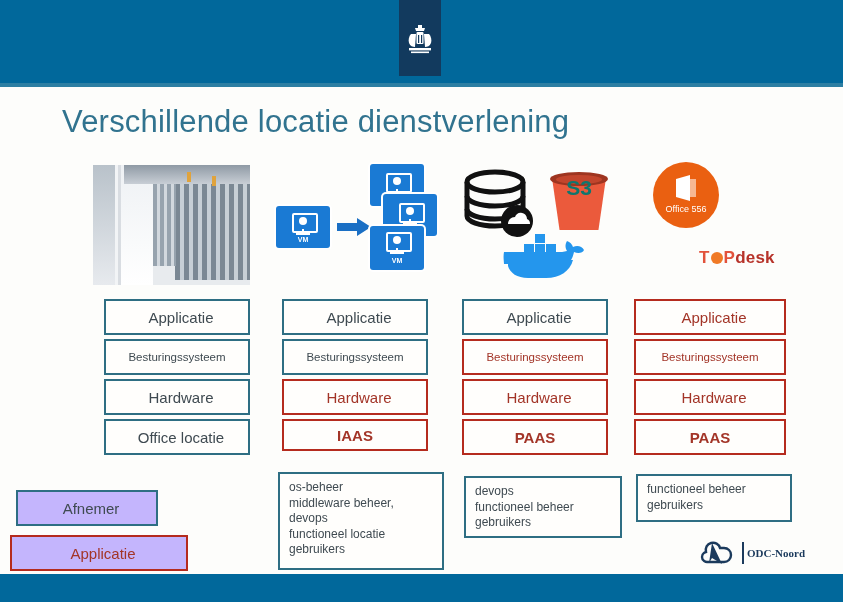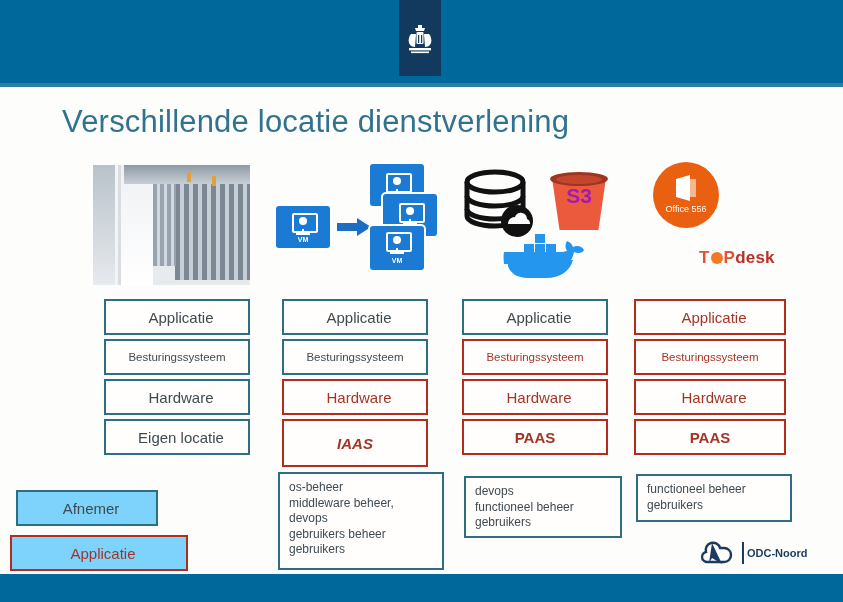--- a/index.html
+++ b/index.html
@@ -71,22 +71,22 @@
   }
   .s3-rim{
     position:absolute;left:2px;top:2px;width:58px;height:14px;
     background:#9e3520;border-radius:50%/50%;
   }
   .s3-rim-in{
     position:absolute;left:8px;top:5px;width:46px;height:9px;
     background:#c2452c;border-radius:50%/50%;
   }
   .s3-text{
-    position:absolute;left:0;top:14px;width:62px;text-align:center;
-    color:#a21caf;font-size:21px;font-weight:bold;font-family:"Liberation Sans",sans-serif;
+    position:absolute;left:0;top:6px;width:62px;text-align:center;
+    color:#0f766e;font-size:21px;font-weight:bold;font-family:"Liberation Sans",sans-serif;
   }
   .docker{position:absolute;left:500px;top:222px;width:84px;height:58px;}
   
   .o365{
     position:absolute;left:653px;top:162px;width:66px;height:66px;
     background:#ea6011;border-radius:50%;
   }
   .o365-doc{
     position:absolute;left:21px;top:12px;width:24px;height:28px;
   }
@@ -118,28 +118,28 @@
   .box.bold{font-weight:bold;font-size:15px;}
   
   .note{
     position:absolute;box-sizing:border-box;
     border:2px solid #2e6e83;background:#fffefc;
     color:#3f4a51;font-size:12px;line-height:15.5px;
     padding:6px 8px 0 9px;white-space:pre-line;
   }
   
   .legend-box{
-    position:absolute;box-sizing:border-box;background:#7dd3fc;
+    position:absolute;box-sizing:border-box;background:#c4b5fd;
     display:flex;align-items:center;justify-content:center;font-size:15px;
   }
   
   .footer{
     position:absolute;left:0;top:574px;width:843px;height:28px;background:#01689b;
   }
-  .odc{position:absolute;left:700px;top:540px;width:120px;height:30px;}
+  .odc{position:absolute;left:700px;top:540px;width:120px;height:30px;font-family:Liberation Serif, serif;}
   .odc-text{
     position:absolute;left:47px;top:7px;font-size:11px;color:#1b3a5c;font-weight:bold;
   }
   .odc-div{
     position:absolute;left:42px;top:2px;width:2px;height:22px;background:#1b3a5c;
   }
 </style>
 </head>
 <body>
 
@@ -264,48 +264,48 @@
   <div class="o365-label">Office 556</div>
 </div>
 <div class="topdesk">
   <span>T</span><span class="topdesk-o"></span><span>P</span><span class="d">desk</span>
 </div>
 
 <div class="stack">
   <div class="box teal big" style="left:104px;top:299px;width:146px;height:36px;">Applicatie</div>
   <div class="box teal small" style="left:104px;top:339px;width:146px;height:36px;">Besturingssysteem</div>
   <div class="box teal big" style="left:104px;top:379px;width:146px;height:36px;">Hardware</div>
-  <div class="box teal big" style="left:104px;top:419px;width:146px;height:36px;">Eigen locatie</div>
+  <div class="box teal big" style="left:104px;top:419px;width:146px;height:36px;">Office locatie</div>
 </div>
 
 <div class="stack">
   <div class="box teal big" style="left:282px;top:299px;width:146px;height:36px;">Applicatie</div>
   <div class="box teal small" style="left:282px;top:339px;width:146px;height:36px;">Besturingssysteem</div>
   <div class="box red big" style="left:282px;top:379px;width:146px;height:36px;">Hardware</div>
-  <div class="box red bold" style="left:282px;top:419px;width:146px;height:48px;font-style:italic;">IAAS</div>
+  <div class="box red bold" style="left:282px;top:419px;width:146px;height:32px;">IAAS</div>
 </div>
 
 <div class="stack">
   <div class="box teal big" style="left:462px;top:299px;width:146px;height:36px;">Applicatie</div>
   <div class="box red small" style="left:462px;top:339px;width:146px;height:36px;">Besturingssysteem</div>
   <div class="box red big" style="left:462px;top:379px;width:146px;height:36px;">Hardware</div>
   <div class="box red bold" style="left:462px;top:419px;width:146px;height:36px;">PAAS</div>
 </div>
 
 <div class="stack">
   <div class="box red big" style="left:634px;top:299px;width:152px;height:36px;">Applicatie</div>
   <div class="box red small" style="left:634px;top:339px;width:152px;height:36px;">Besturingssysteem</div>
   <div class="box red big" style="left:634px;top:379px;width:152px;height:36px;">Hardware</div>
   <div class="box red bold" style="left:634px;top:419px;width:152px;height:36px;">PAAS</div>
 </div>
 
 <div class="note" style="left:278px;top:472px;width:166px;height:98px;">os-beheer
 middleware beheer,
 devops
-gebruikers beheer
+functioneel locatie
 gebruikers</div>
 <div class="note" style="left:464px;top:476px;width:158px;height:62px;">devops
 functioneel beheer
 gebruikers</div>
 <div class="note" style="left:636px;top:474px;width:156px;height:48px;">functioneel beheer
 gebruikers</div>
 
 <div class="legend-box box teal big" style="left:16px;top:490px;width:142px;height:36px;">Afnemer</div>
 <div class="legend-box box red big" style="left:10px;top:535px;width:178px;height:36px;">Applicatie</div>
 

